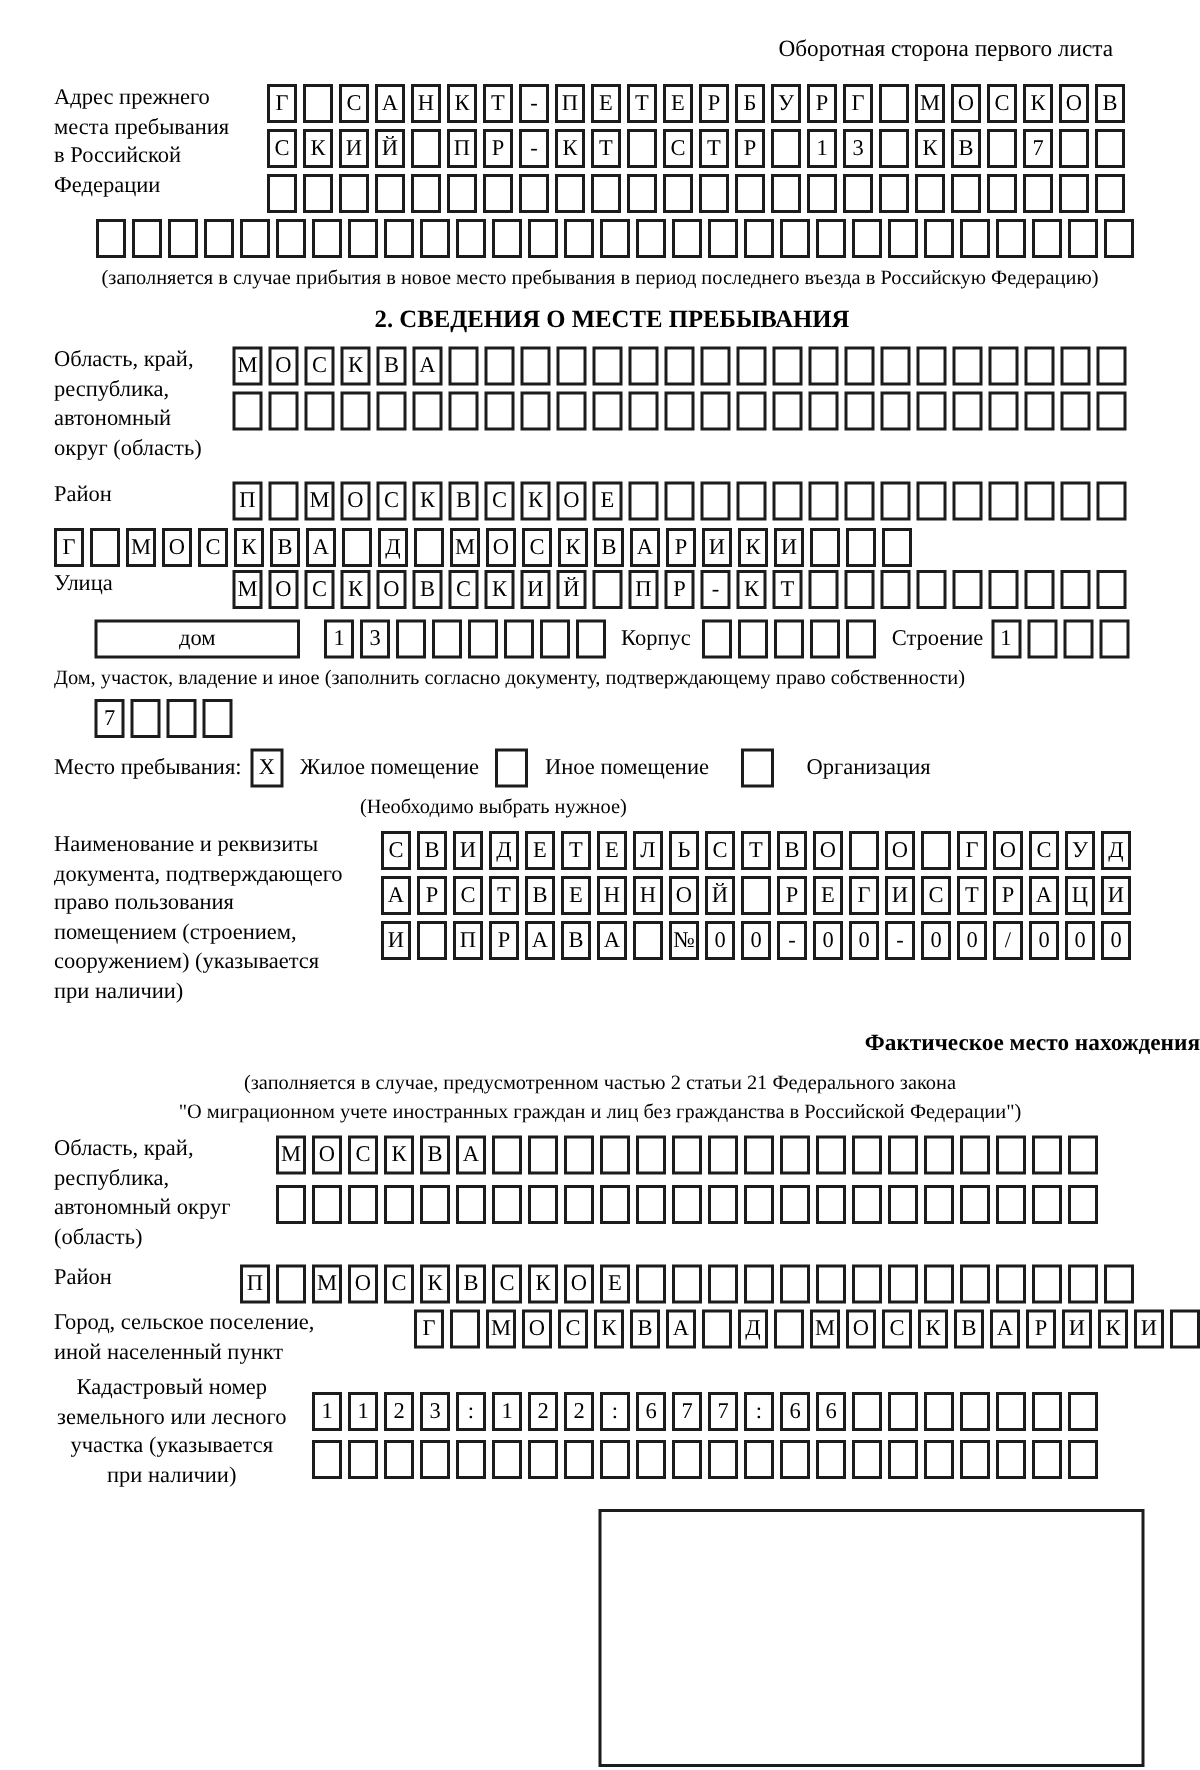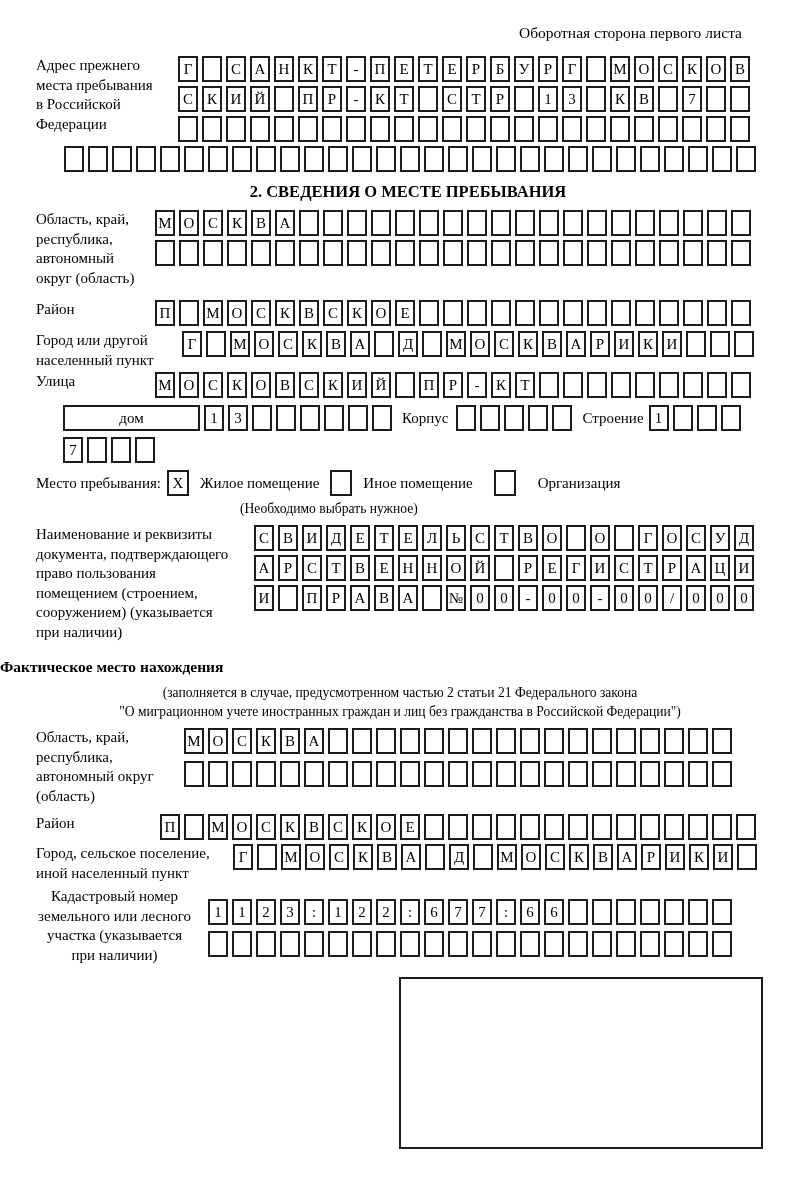--- a/index.html
+++ b/index.html
@@ -40,21 +40,21 @@
     display:flex; align-items:center; justify-content:center;
     font-size:15px; flex:0 0 auto;
   }
   .note { font-size:13.6px; line-height:17px; }
   .center { text-align:center; }
   .sect-title {
     text-align:center; font-weight:bold; font-size:16.5px;
     margin-top:10px; margin-bottom:8px;padding-left:16px;
   }
   .fact-title {
-    text-align:left; font-weight:bold; font-size:15.5px;
+    text-align:right; font-weight:bold; font-size:15.5px;
     margin-top:16px; margin-bottom:8px;
   }
   .inline-label { font-size:15px; flex:0 0 auto; }
   .stamp-box {
     margin-left:399px; margin-top:12px;
     width:364px; height:172px;
     border:2px solid #1c1c1c; box-sizing:border-box;
   }
 </style>
 </head>
@@ -174,20 +174,21 @@
       <div class="cbox"></div>
       <div class="cbox"></div>
       <div class="cbox"></div>
       <div class="cbox"></div>
       <div class="cbox"></div>
       <div class="cbox"></div>
       <div class="cbox"></div>
       <div class="cbox"></div>
       <div class="cbox"></div>
     </div>
+  <div class="note center" style="margin-top:4px;">(заполняется в случае прибытия в новое место пребывания в период последнего въезда в Российскую Федерацию)</div>
 
   <div class="sect-title">2. СВЕДЕНИЯ О МЕСТЕ ПРЕБЫВАНИЯ</div>
 
   <div class="group" style="margin-left:36px;">
     <div class="label" style="width:119px;">Область, край,
 республика,
 автономный
 округ (область)</div>
     <div class="rowstack">
       <div class="boxrow">
@@ -272,22 +273,20 @@
         <div class="cbox"></div>
         <div class="cbox"></div>
         <div class="cbox"></div>
         <div class="cbox"></div>
         <div class="cbox"></div>
         <div class="cbox"></div>
       </div>
   </div>
 
   <div class="group" style="margin-left:36px; margin-top:5px;">
-    <div class="label" style="width:146px;">Город или другой
-населенный пункт</div>
     <div class="boxrow">
         <div class="cbox">Г</div>
         <div class="cbox"></div>
         <div class="cbox">М</div>
         <div class="cbox">О</div>
         <div class="cbox">С</div>
         <div class="cbox">К</div>
         <div class="cbox">В</div>
         <div class="cbox">А</div>
         <div class="cbox"></div>
@@ -334,21 +333,21 @@
         <div class="cbox"></div>
         <div class="cbox"></div>
         <div class="cbox"></div>
         <div class="cbox"></div>
         <div class="cbox"></div>
         <div class="cbox"></div>
       </div>
   </div>
 
   <div class="group" style="margin-left:63px; margin-top:7px; align-items:center;">
-    <div class="bigbox" style="width:137px; margin-right:4px;">дом</div>
+    <div class="bigbox" style="width:137px; margin-right:16px;">дом</div>
     <div class="boxrow">
         <div class="cbox">1</div>
         <div class="cbox">3</div>
         <div class="cbox"></div>
         <div class="cbox"></div>
         <div class="cbox"></div>
         <div class="cbox"></div>
         <div class="cbox"></div>
         <div class="cbox"></div>
       </div>
@@ -361,20 +360,21 @@
         <div class="cbox"></div>
       </div>
     <div class="inline-label" style="margin-left:10px; margin-right:5px;">Строение</div>
     <div class="boxrow">
         <div class="cbox">1</div>
         <div class="cbox"></div>
         <div class="cbox"></div>
         <div class="cbox"></div>
       </div>
   </div>
+  <div class="note" style="margin-left:36px; margin-top:4px;">Дом, участок, владение и иное (заполнить согласно документу, подтверждающему право собственности)</div>
 
   <div class="group" style="margin-left:63px; margin-top:6px; align-items:center;">
     <div class="boxrow">
         <div class="cbox">7</div>
         <div class="cbox"></div>
         <div class="cbox"></div>
         <div class="cbox"></div>
       </div>
   </div>
 
@@ -556,21 +556,21 @@
         <div class="cbox"></div>
         <div class="cbox"></div>
         <div class="cbox"></div>
         <div class="cbox"></div>
         <div class="cbox"></div>
         <div class="cbox"></div>
         <div class="cbox"></div>
       </div>
   </div>
 
-  <div class="group" style="margin-left:36px; margin-top:4px;">
+  <div class="group" style="margin-left:36px; margin-top:4px;gap:43px;">
     <div class="label" style="width:197px;">Город, сельское поселение,
 иной населенный пункт</div>
     <div class="boxrow">
         <div class="cbox">Г</div>
         <div class="cbox"></div>
         <div class="cbox">М</div>
         <div class="cbox">О</div>
         <div class="cbox">С</div>
         <div class="cbox">К</div>
         <div class="cbox">В</div>

